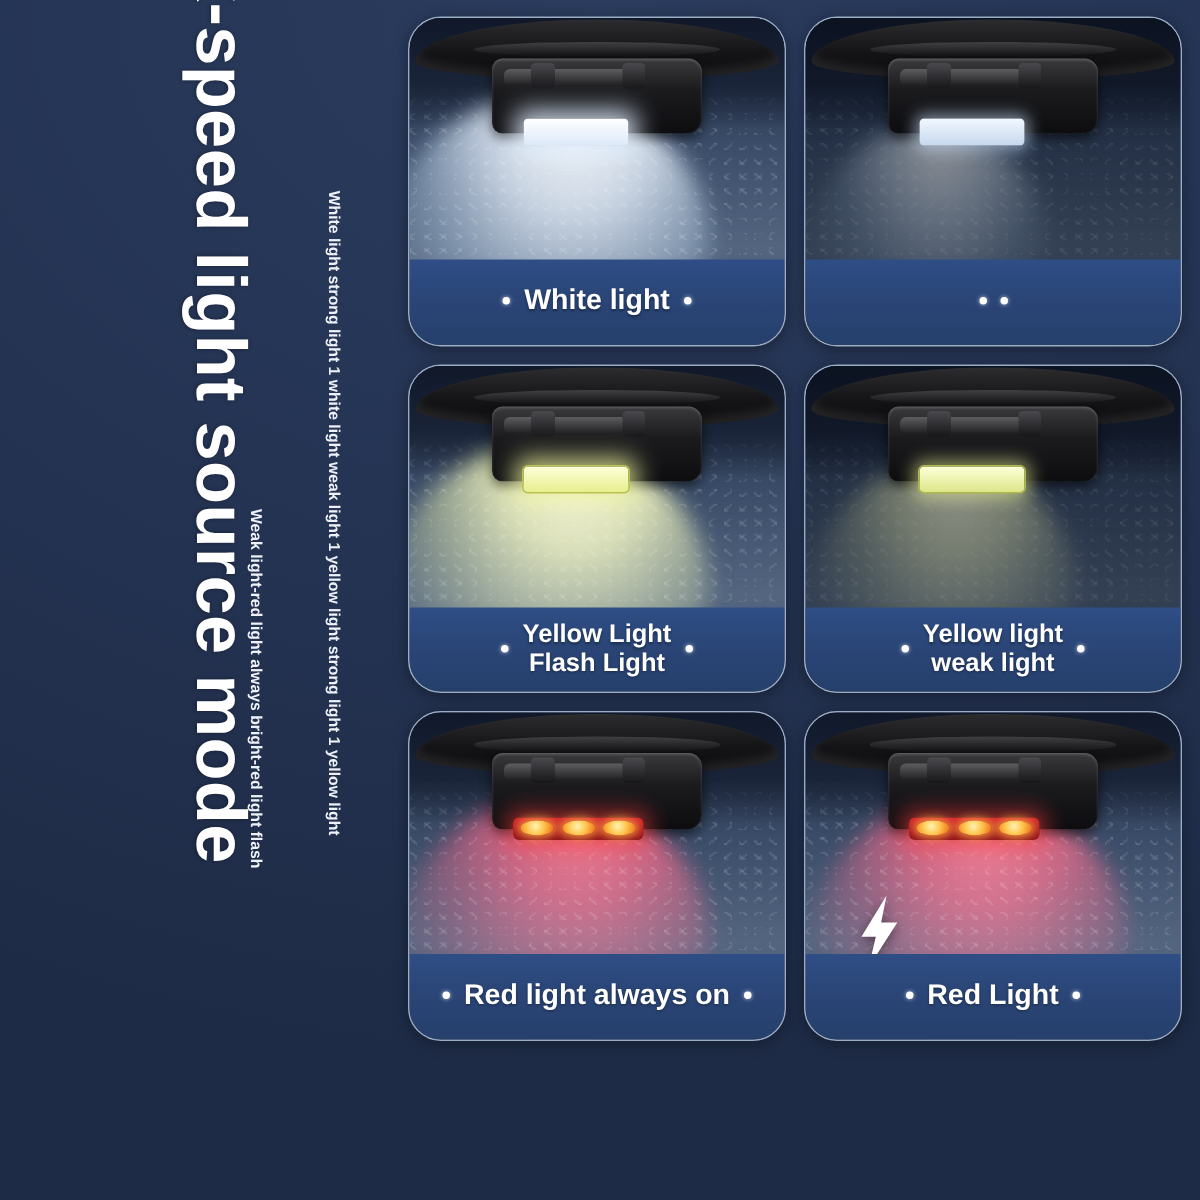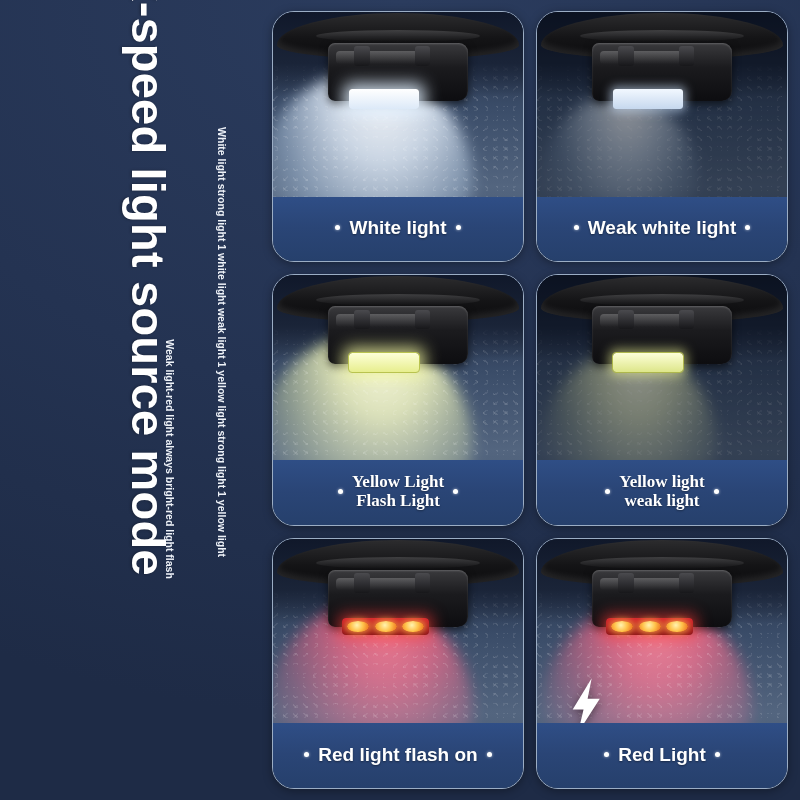--- a/index.html
+++ b/index.html
@@ -46,21 +46,21 @@
     transform:rotate(90deg);
     transform-origin:center center;
   }
   .sub-a{ left:-8px; top:335px; width:460px; }
   .sub-b{ left:-60px; top:452px; width:460px; }
 
   
   .grid{
     position:absolute;
     left:272px; top:11px;
-    width:516px; height:778px;
+    width:516px; height:683px;
     display:grid;
     grid-template-columns:1fr 1fr;
     grid-template-rows:1fr 1fr 1fr;
     gap:12px 12px;
   }
   .card{
     position:relative;
     border-radius:22px;
     overflow:hidden;
     border:1.5px solid #9badc4;
@@ -214,21 +214,21 @@
   }
   .dot{
     width:5px;height:5px;border-radius:50%;background:#ffffff;flex:0 0 auto;
     box-shadow:0 0 3px rgba(255,255,255,.7);
   }
   .cap-text{
     color:#ffffff;font-weight:700;line-height:1.14;text-align:center;
     text-shadow:0 1px 2px rgba(0,0,0,.4);
   }
   .cap-1line{ font-size:19px; }
-  .cap-2line{ font-size:17px;font-family:Liberation Serif, serif; }
+  .cap-2line{ font-size:17px; }
 </style>
 </head>
 <body>
 
 <div class="page">
 
   <div class="title-col">
     <div class="main-title">Six-speed light source mode</div>
     <div class="sub-line sub-a">White light strong light 1 white light weak light 1 yellow light strong light 1 yellow light</div>
     <div class="sub-line sub-b">Weak light-red light always bright-red light flash</div>
@@ -266,23 +266,20 @@
           <div class="strap"></div>
           <div class="body">
             <span class="clip l"></span>
             <span class="clip r"></span>
             <div class="cob white-weak"></div>
           </div>
         </div>
         <div class="caption">
           <div class="caption-inner">
             <span class="dot"></span>
-            <span class="cap-text cap-1line">
-              <div>Weak white light</div>
-            </span>
             <span class="dot"></span>
           </div>
         </div>
       </div>
       <div class="card">
         <div class="floor"></div>
         <div class="floor-top"></div>
         <div class="beam yellow-strong"></div>
         <div class="lamp">
           <div class="strap"></div>
@@ -340,21 +337,21 @@
               <span class="led"></span>
               <span class="led"></span>
               <span class="led"></span>
             </div>
           </div>
         </div>
         <div class="caption">
           <div class="caption-inner">
             <span class="dot"></span>
             <span class="cap-text cap-1line">
-              <div>Red light flash on</div>
+              <div>Red light always on</div>
             </span>
             <span class="dot"></span>
           </div>
         </div>
       </div>
       <div class="card">
         <div class="floor"></div>
         <div class="floor-top"></div>
         <div class="beam red-flash"></div>
         <div class="lamp">

